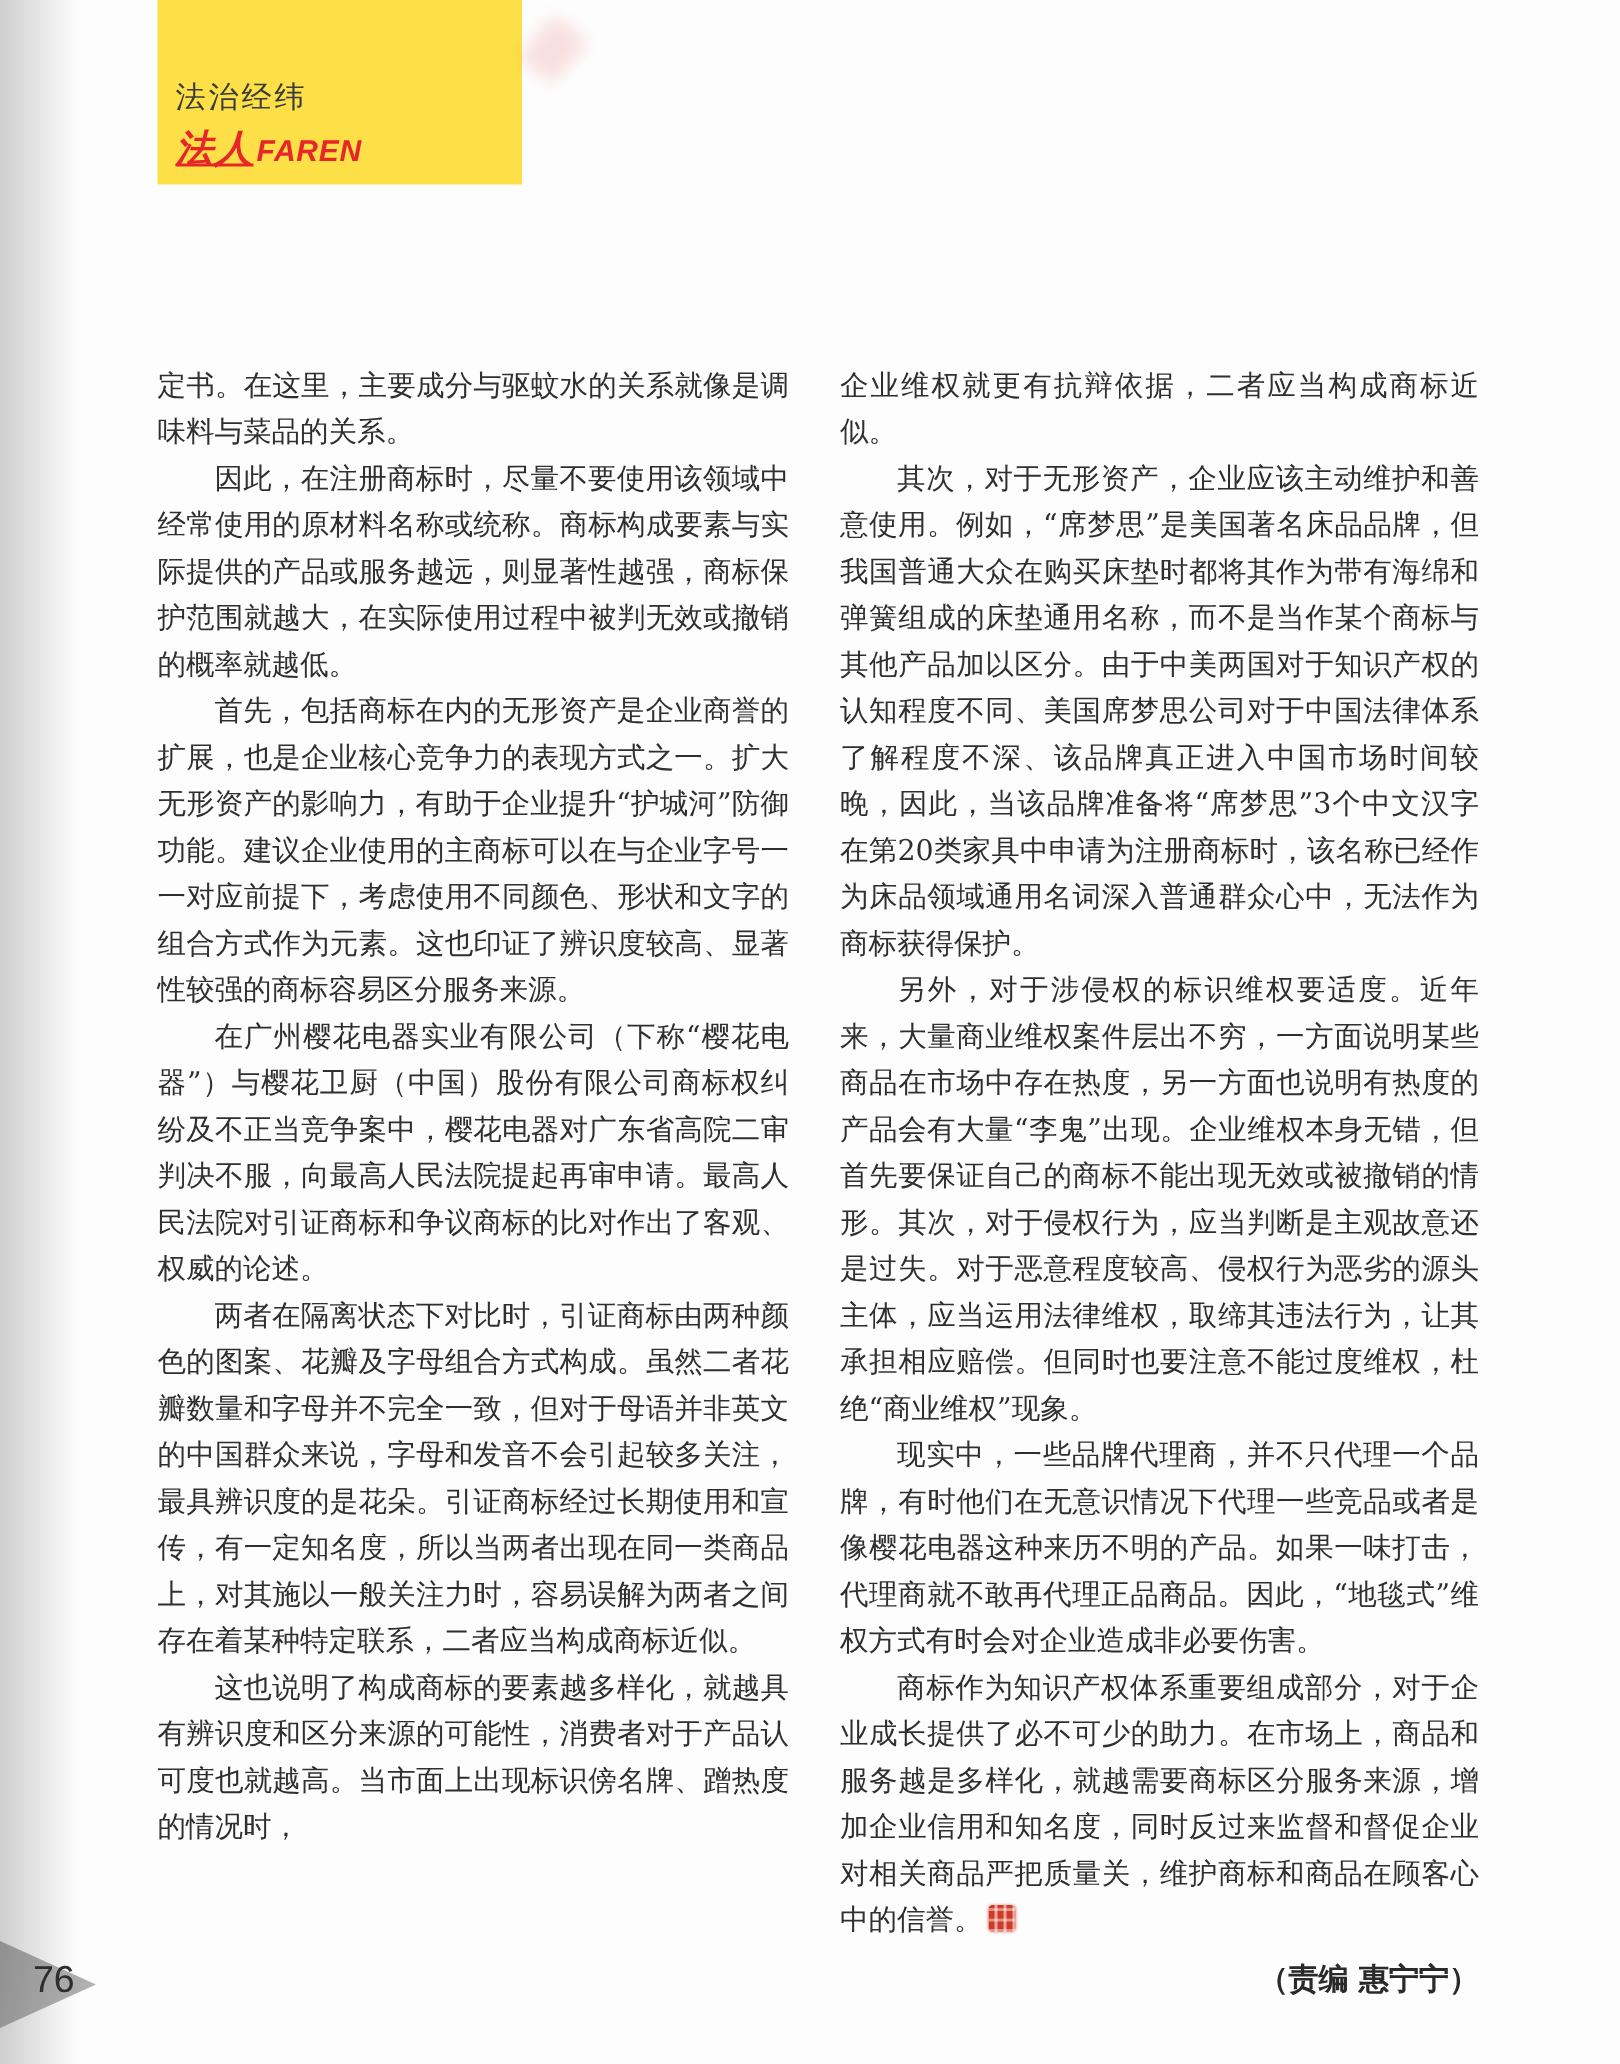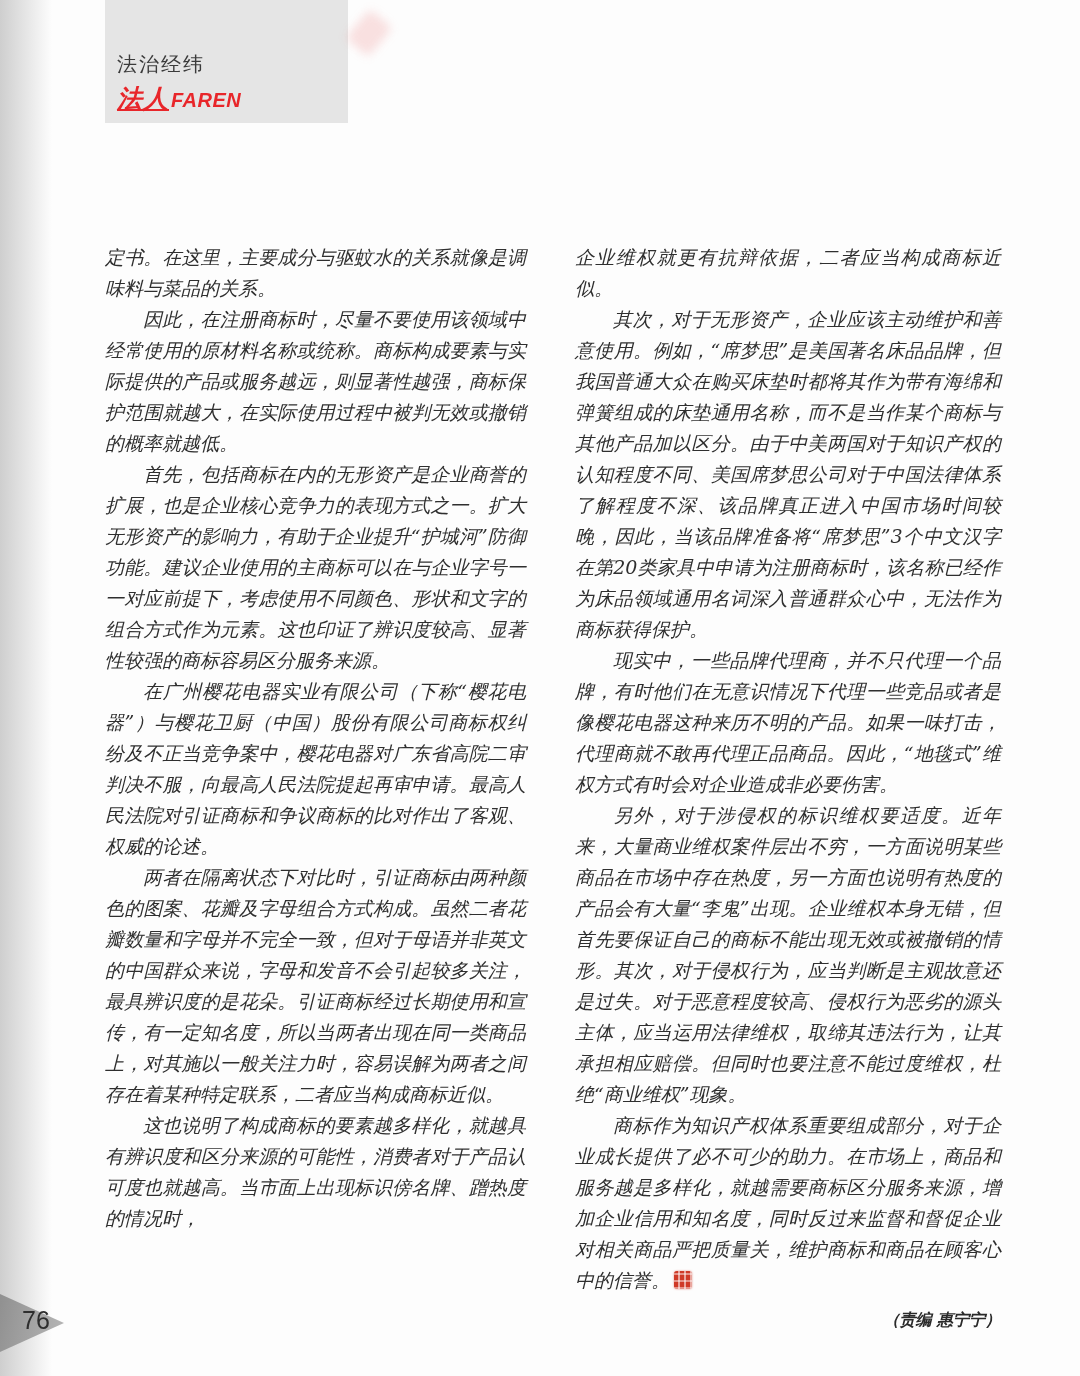--- a/index.html
+++ b/index.html
@@ -40,37 +40,37 @@
   }
   
   .bleed-mark {
     position: absolute; left: 354px; top: 14px; width: 30px; height: 38px;
     background: rgba(235,110,110,0.20); transform: rotate(40deg);
     filter: blur(5px); border-radius: 6px; pointer-events: none;
   }
   
   .columns {
     position: absolute; left: 105px; top: 242px; width: 881px;
-    display: flex; gap: 49px; font-style: italic;
+    display: flex; gap: 34px;
   }
   .col { flex: 0 0 auto; }
   .col.left  { width: 421px; }
   .col.right { width: 426px; }
   .col p {
     font-size: 19px; line-height: 31px; text-align: justify;
     text-justify: inter-ideograph; color: #2f2f2f;
   }
   .col p.indent { text-indent: 2em; }
   .col h2 {
     font-size: 25px; font-weight: bold; text-align: center;
     color: #252525; margin: 26px 0 20px;
     font-family: "DejaVu Serif", "Liberation Serif", serif;
   }
   .byline {
-    font-size: 16px; font-weight: bold; text-align: right;
+    font-size: 20px; font-weight: bold; text-align: right;
     line-height: 31px; margin-top: 8px; color: #2a2a2a;
     font-family: "DejaVu Serif", "Liberation Serif", serif;
   }
   
   .seal {
     display: inline-block; width: 18px; height: 18px; margin-left: 4px;
     vertical-align: -2px; border-radius: 3px;
     background:
       linear-gradient(90deg, rgba(255,255,255,0.55) 2px, transparent 2px) 4px 0/6px 100%,
       linear-gradient(0deg,  rgba(255,255,255,0.45) 2px, transparent 2px) 0 4px/100% 7px,
@@ -87,21 +87,21 @@
     position: absolute; left: 22px; top: 1306px;
     font-family: "Liberation Sans", sans-serif;
     font-size: 25px; color: #2e2e2e;
   }
 </style>
 </head>
 <body>
 
 <div class="scan-edge"></div>
 
-<div class="masthead" style="background: #e5e5e5;">
+<div class="masthead" style="background: #fde047;">
   <div class="section-label">法治经纬</div>
   <div class="logo-row">
     <span class="logo-cn" style="color: rgb(232, 38, 42);">法人</span>
     <span class="logo-en" style="color: rgb(232, 38, 42);">FAREN</span>
   </div>
 </div>
 
 <div class="bleed-mark"></div>
 
 <div class="columns">
@@ -109,21 +109,21 @@
       <p>定书。在这里，主要成分与驱蚊水的关系就像是调味料与菜品的关系。</p>
       <p class="indent">因此，在注册商标时，尽量不要使用该领域中经常使用的原材料名称或统称。商标构成要素与实际提供的产品或服务越远，则显著性越强，商标保护范围就越大，在实际使用过程中被判无效或撤销的概率就越低。</p>
       <p class="indent">首先，包括商标在内的无形资产是企业商誉的扩展，也是企业核心竞争力的表现方式之一。扩大无形资产的影响力，有助于企业提升“护城河”防御功能。建议企业使用的主商标可以在与企业字号一一对应前提下，考虑使用不同颜色、形状和文字的组合方式作为元素。这也印证了辨识度较高、显著性较强的商标容易区分服务来源。</p>
       <p class="indent">在广州樱花电器实业有限公司（下称“樱花电器”）与樱花卫厨（中国）股份有限公司商标权纠纷及不正当竞争案中，樱花电器对广东省高院二审判决不服，向最高人民法院提起再审申请。最高人民法院对引证商标和争议商标的比对作出了客观、权威的论述。</p>
       <p class="indent">两者在隔离状态下对比时，引证商标由两种颜色的图案、花瓣及字母组合方式构成。虽然二者花瓣数量和字母并不完全一致，但对于母语并非英文的中国群众来说，字母和发音不会引起较多关注，最具辨识度的是花朵。引证商标经过长期使用和宣传，有一定知名度，所以当两者出现在同一类商品上，对其施以一般关注力时，容易误解为两者之间存在着某种特定联系，二者应当构成商标近似。</p>
       <p class="indent">这也说明了构成商标的要素越多样化，就越具有辨识度和区分来源的可能性，消费者对于产品认可度也就越高。当市面上出现标识傍名牌、蹭热度的情况时，</p>
     </div>
   <div class="col right">
       <p>企业维权就更有抗辩依据，二者应当构成商标近似。</p>
       <p class="indent">其次，对于无形资产，企业应该主动维护和善意使用。例如，“席梦思”是美国著名床品品牌，但我国普通大众在购买床垫时都将其作为带有海绵和弹簧组成的床垫通用名称，而不是当作某个商标与其他产品加以区分。由于中美两国对于知识产权的认知程度不同、美国席梦思公司对于中国法律体系了解程度不深、该品牌真正进入中国市场时间较晚，因此，当该品牌准备将“席梦思”3个中文汉字在第20类家具中申请为注册商标时，该名称已经作为床品领域通用名词深入普通群众心中，无法作为商标获得保护。</p>
+      <p class="indent">另外，对于涉侵权的标识维权要适度。近年来，大量商业维权案件层出不穷，一方面说明某些商品在市场中存在热度，另一方面也说明有热度的产品会有大量“李鬼”出现。企业维权本身无错，但首先要保证自己的商标不能出现无效或被撤销的情形。其次，对于侵权行为，应当判断是主观故意还是过失。对于恶意程度较高、侵权行为恶劣的源头主体，应当运用法律维权，取缔其违法行为，让其承担相应赔偿。但同时也要注意不能过度维权，杜绝“商业维权”现象。</p>
       <p class="indent">现实中，一些品牌代理商，并不只代理一个品牌，有时他们在无意识情况下代理一些竞品或者是像樱花电器这种来历不明的产品。如果一味打击，代理商就不敢再代理正品商品。因此，“地毯式”维权方式有时会对企业造成非必要伤害。</p>
-      <p class="indent">另外，对于涉侵权的标识维权要适度。近年来，大量商业维权案件层出不穷，一方面说明某些商品在市场中存在热度，另一方面也说明有热度的产品会有大量“李鬼”出现。企业维权本身无错，但首先要保证自己的商标不能出现无效或被撤销的情形。其次，对于侵权行为，应当判断是主观故意还是过失。对于恶意程度较高、侵权行为恶劣的源头主体，应当运用法律维权，取缔其违法行为，让其承担相应赔偿。但同时也要注意不能过度维权，杜绝“商业维权”现象。</p>
       <p class="indent">商标作为知识产权体系重要组成部分，对于企业成长提供了必不可少的助力。在市场上，商品和服务越是多样化，就越需要商标区分服务来源，增加企业信用和知名度，同时反过来监督和督促企业对相关商品严把质量关，维护商标和商品在顾客心中的信誉。<span class="seal"></span></p>
       <div class="byline">（责编 惠宁宁）</div>
     </div>
 </div>
 
 <div class="page-tab"></div>
 <div class="page-num">76</div>
 
 </body></html>

